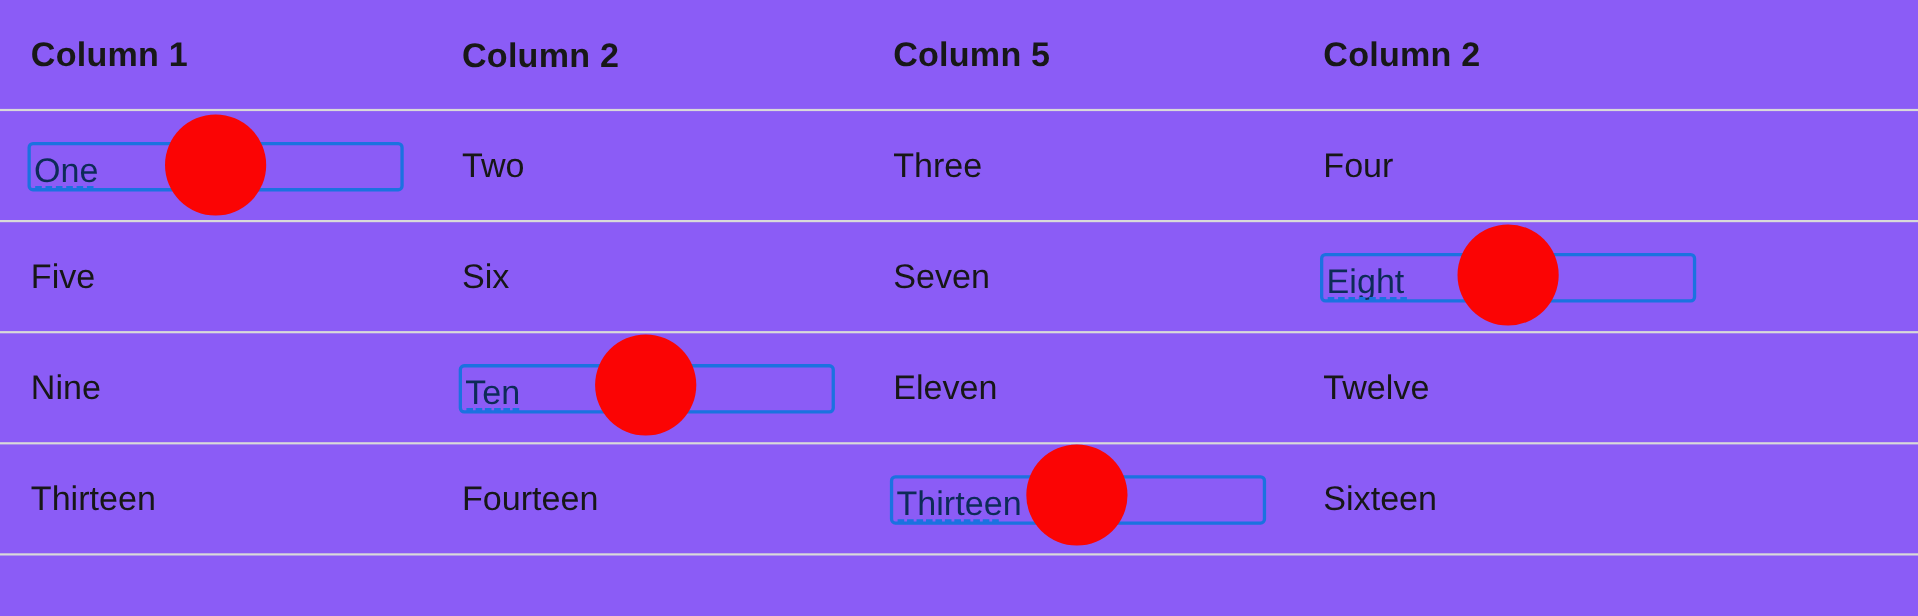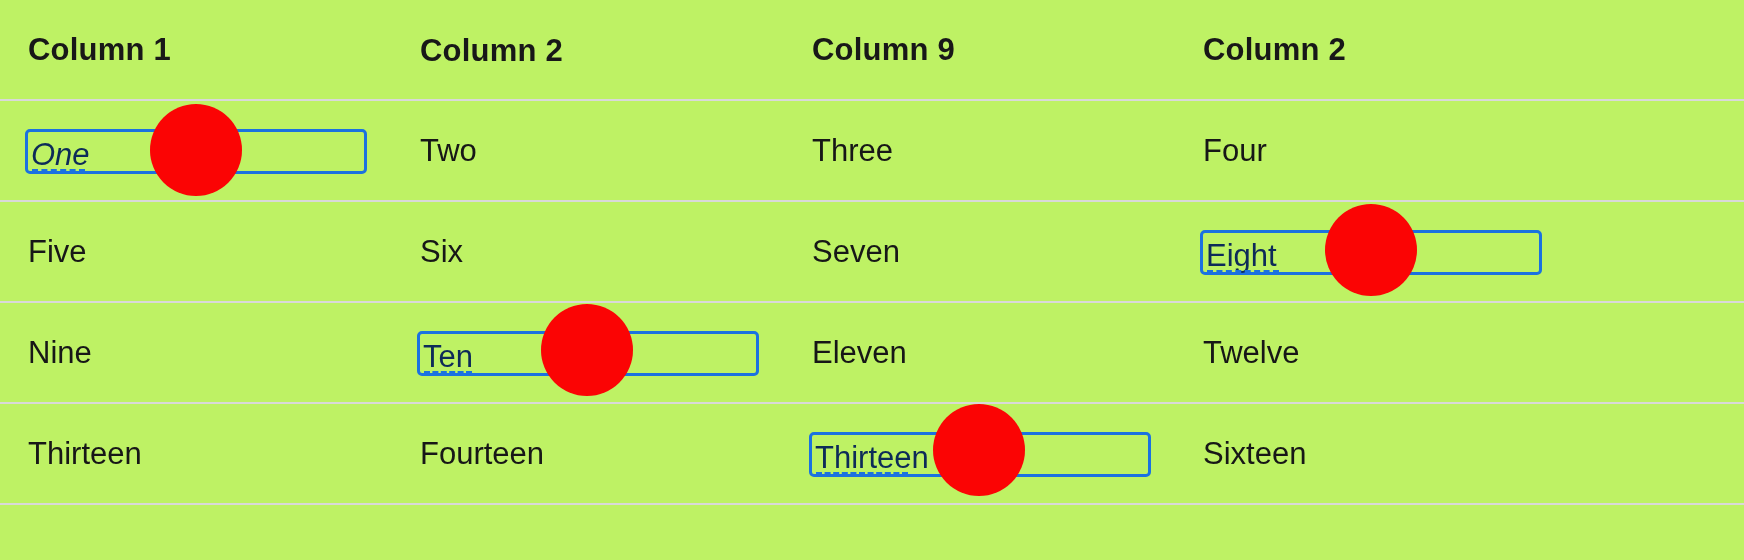--- a/index.html
+++ b/index.html
@@ -4,21 +4,21 @@
 <style>
   html, body {
     margin: 0;
     padding: 0;
     background: #000000;
   }
   #screen {
     position: relative;
     width: 1744px;
     height: 560px;
-    background: #bef264;
+    background: #8b5cf6;
     font-family: "Liberation Sans", sans-serif;
     overflow: hidden;
   }
 
   
   .table {
     position: absolute;
     left: 0; top: 0;
     width: 1744px;
     height: 560px;
@@ -89,29 +89,29 @@
 </head>
 <body>
 
 <div id="screen">
 
   <div class="table">
 
     <div class="row" style="top:0px;height:99px;">
       <div class="cell header-cell" style="left:28px;top:0px;width:380px;height:99px;">Column 1</div>
       <div class="cell header-cell" style="left:420px;top:0px;width:380px;height:101px;">Column 2</div>
-      <div class="cell header-cell" style="left:812px;top:0px;width:380px;height:99px;">Column 9</div>
+      <div class="cell header-cell" style="left:812px;top:0px;width:380px;height:99px;">Column 5</div>
       <div class="cell header-cell" style="left:1203px;top:0px;width:380px;height:99px;">Column 2</div>
     </div>
     <div class="rule" style="top:99px;"></div>
 
     <div class="row" style="top:101px;height:99px;">
 
       <div class="focus-box" style="left:25px;top:28px;width:342px;height:45px;"></div>
-      <div class="focus-text" style="left:31px;top:38px;font-style:italic;">One</div>
+      <div class="focus-text" style="left:31px;top:38px;">One</div>
       <div class="focus-underline" style="left:32px;top:68px;width:53px;"></div>
 
       <div class="cell data-cell" style="left:420px;top:0px;width:380px;height:99px;">Two</div>
       <div class="cell data-cell" style="left:812px;top:0px;width:380px;height:99px;">Three</div>
       <div class="cell data-cell" style="left:1203px;top:0px;width:380px;height:99px;">Four</div>
     </div>
     <div class="rule" style="top:200px;"></div>
 
     <div class="row" style="top:202px;height:103px;">
       <div class="cell data-cell" style="left:28px;top:0px;width:380px;height:99px;">Five</div>

